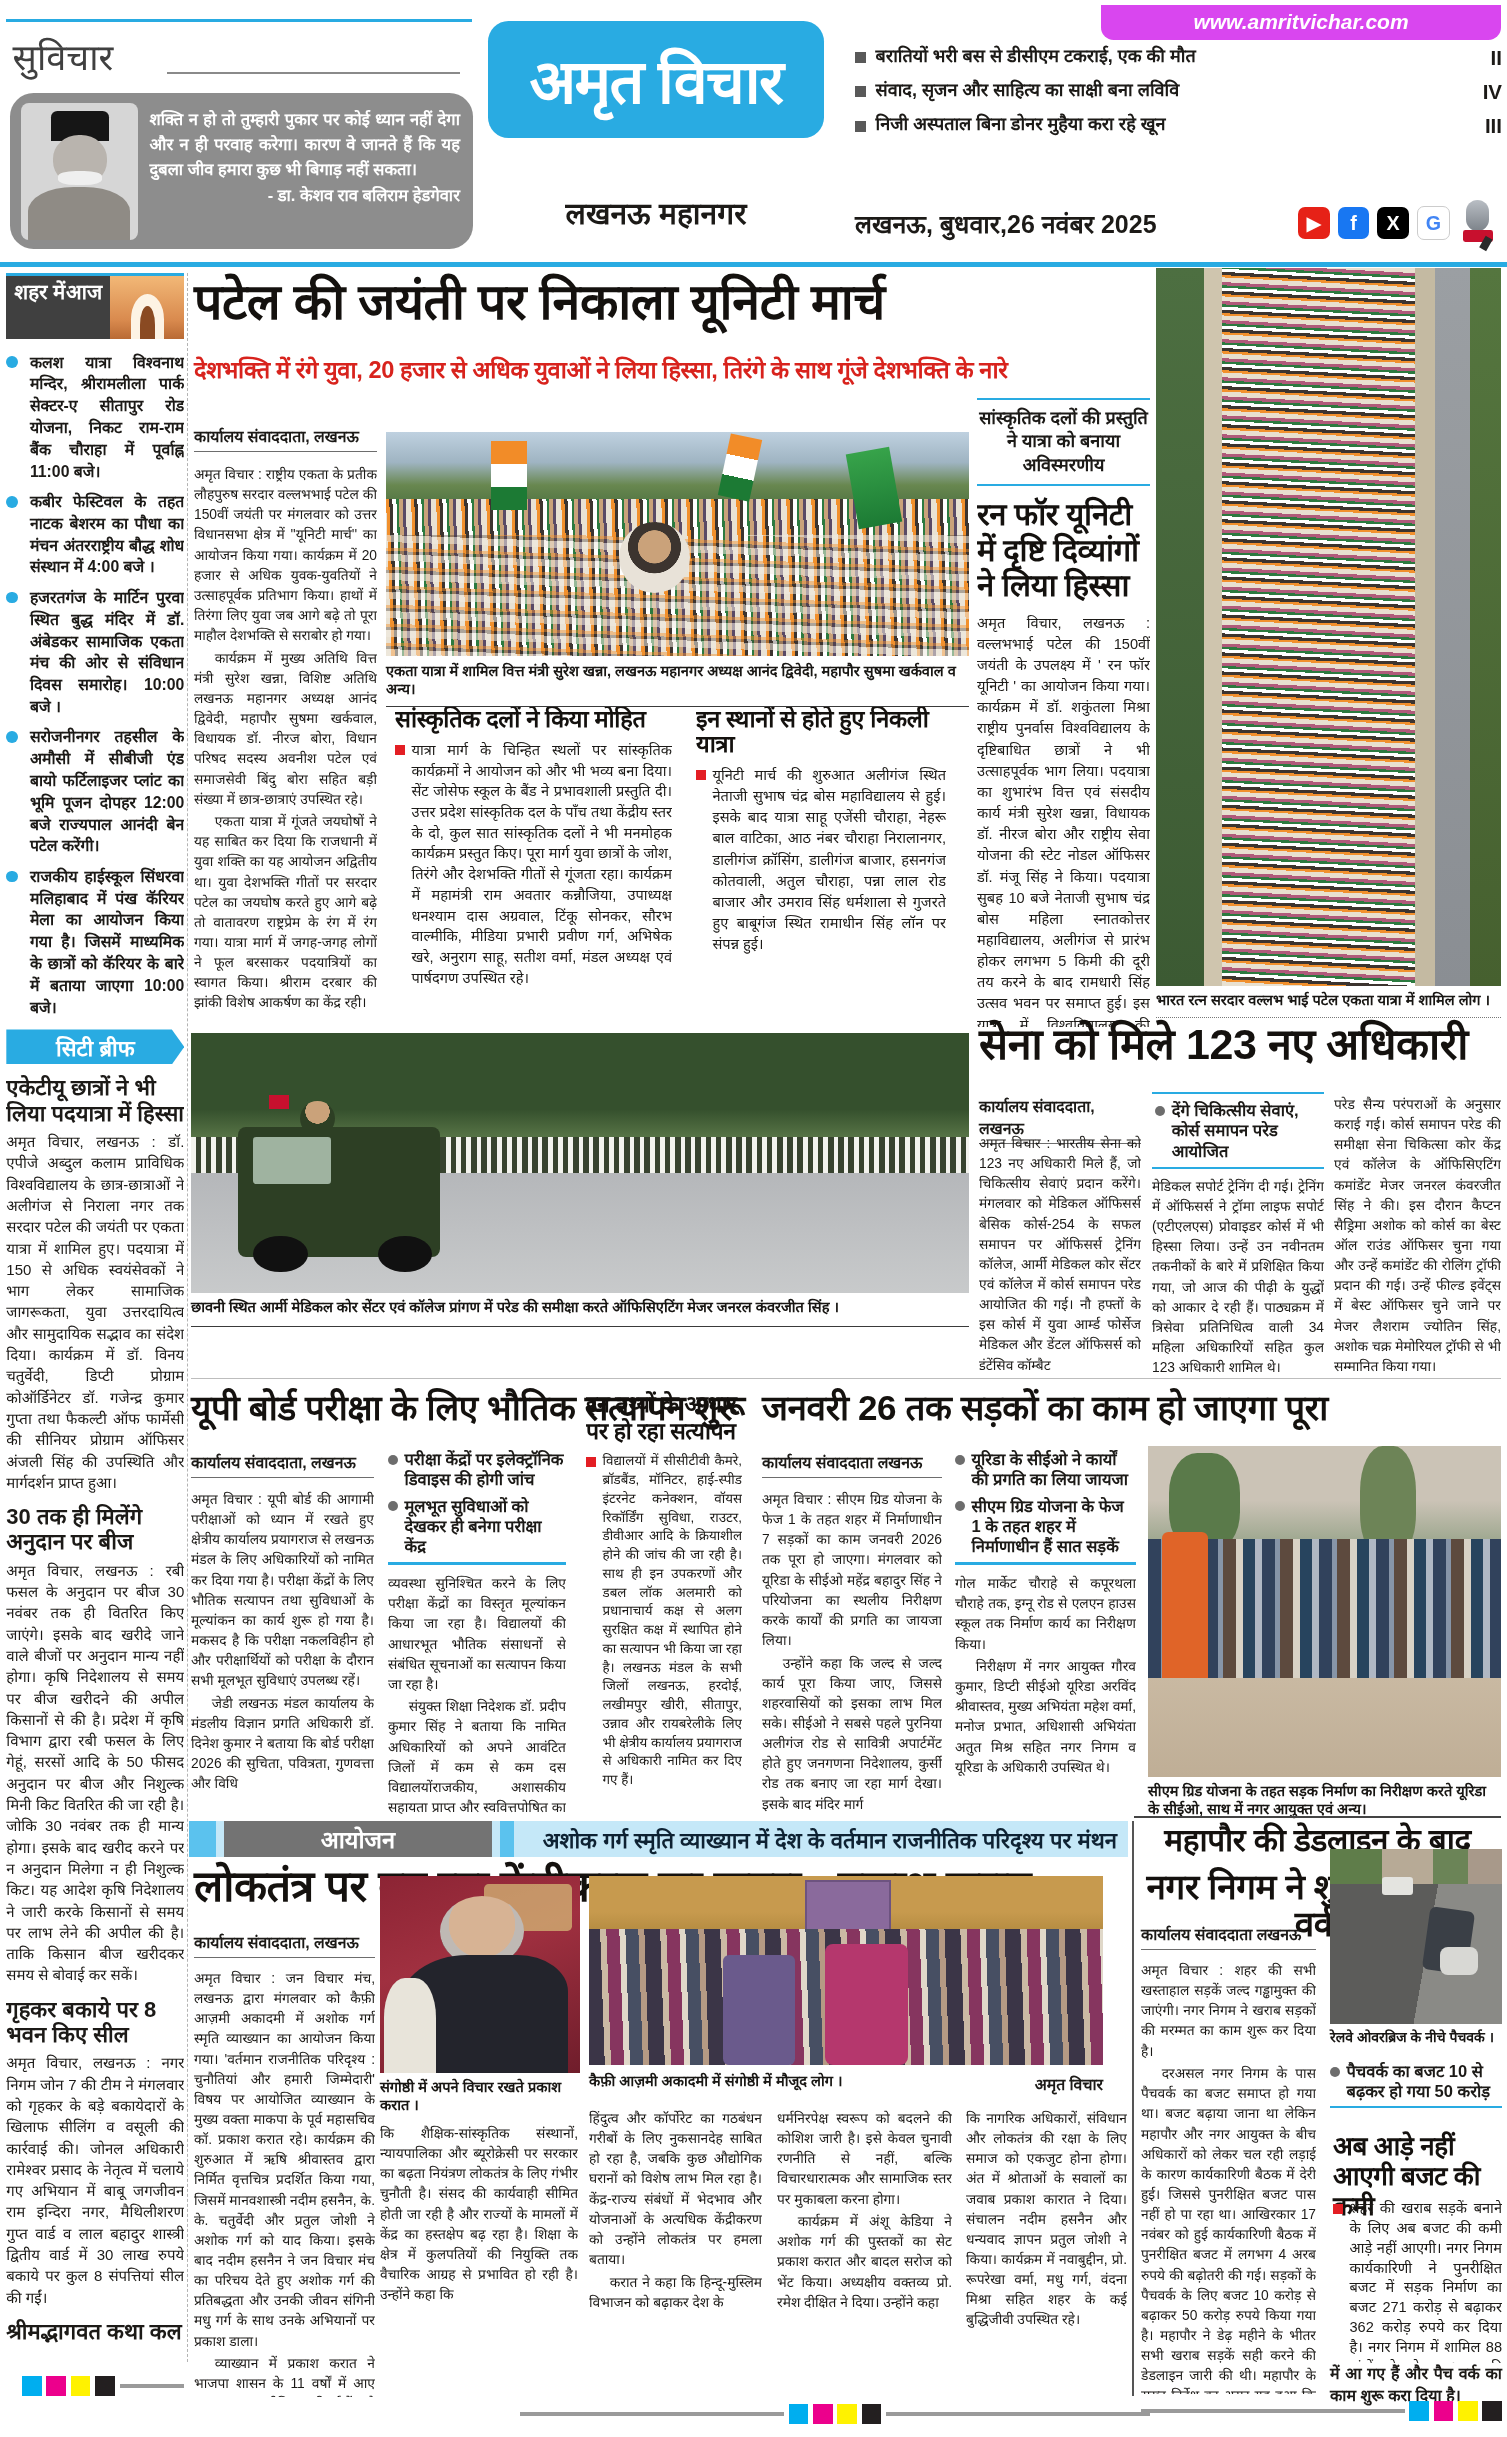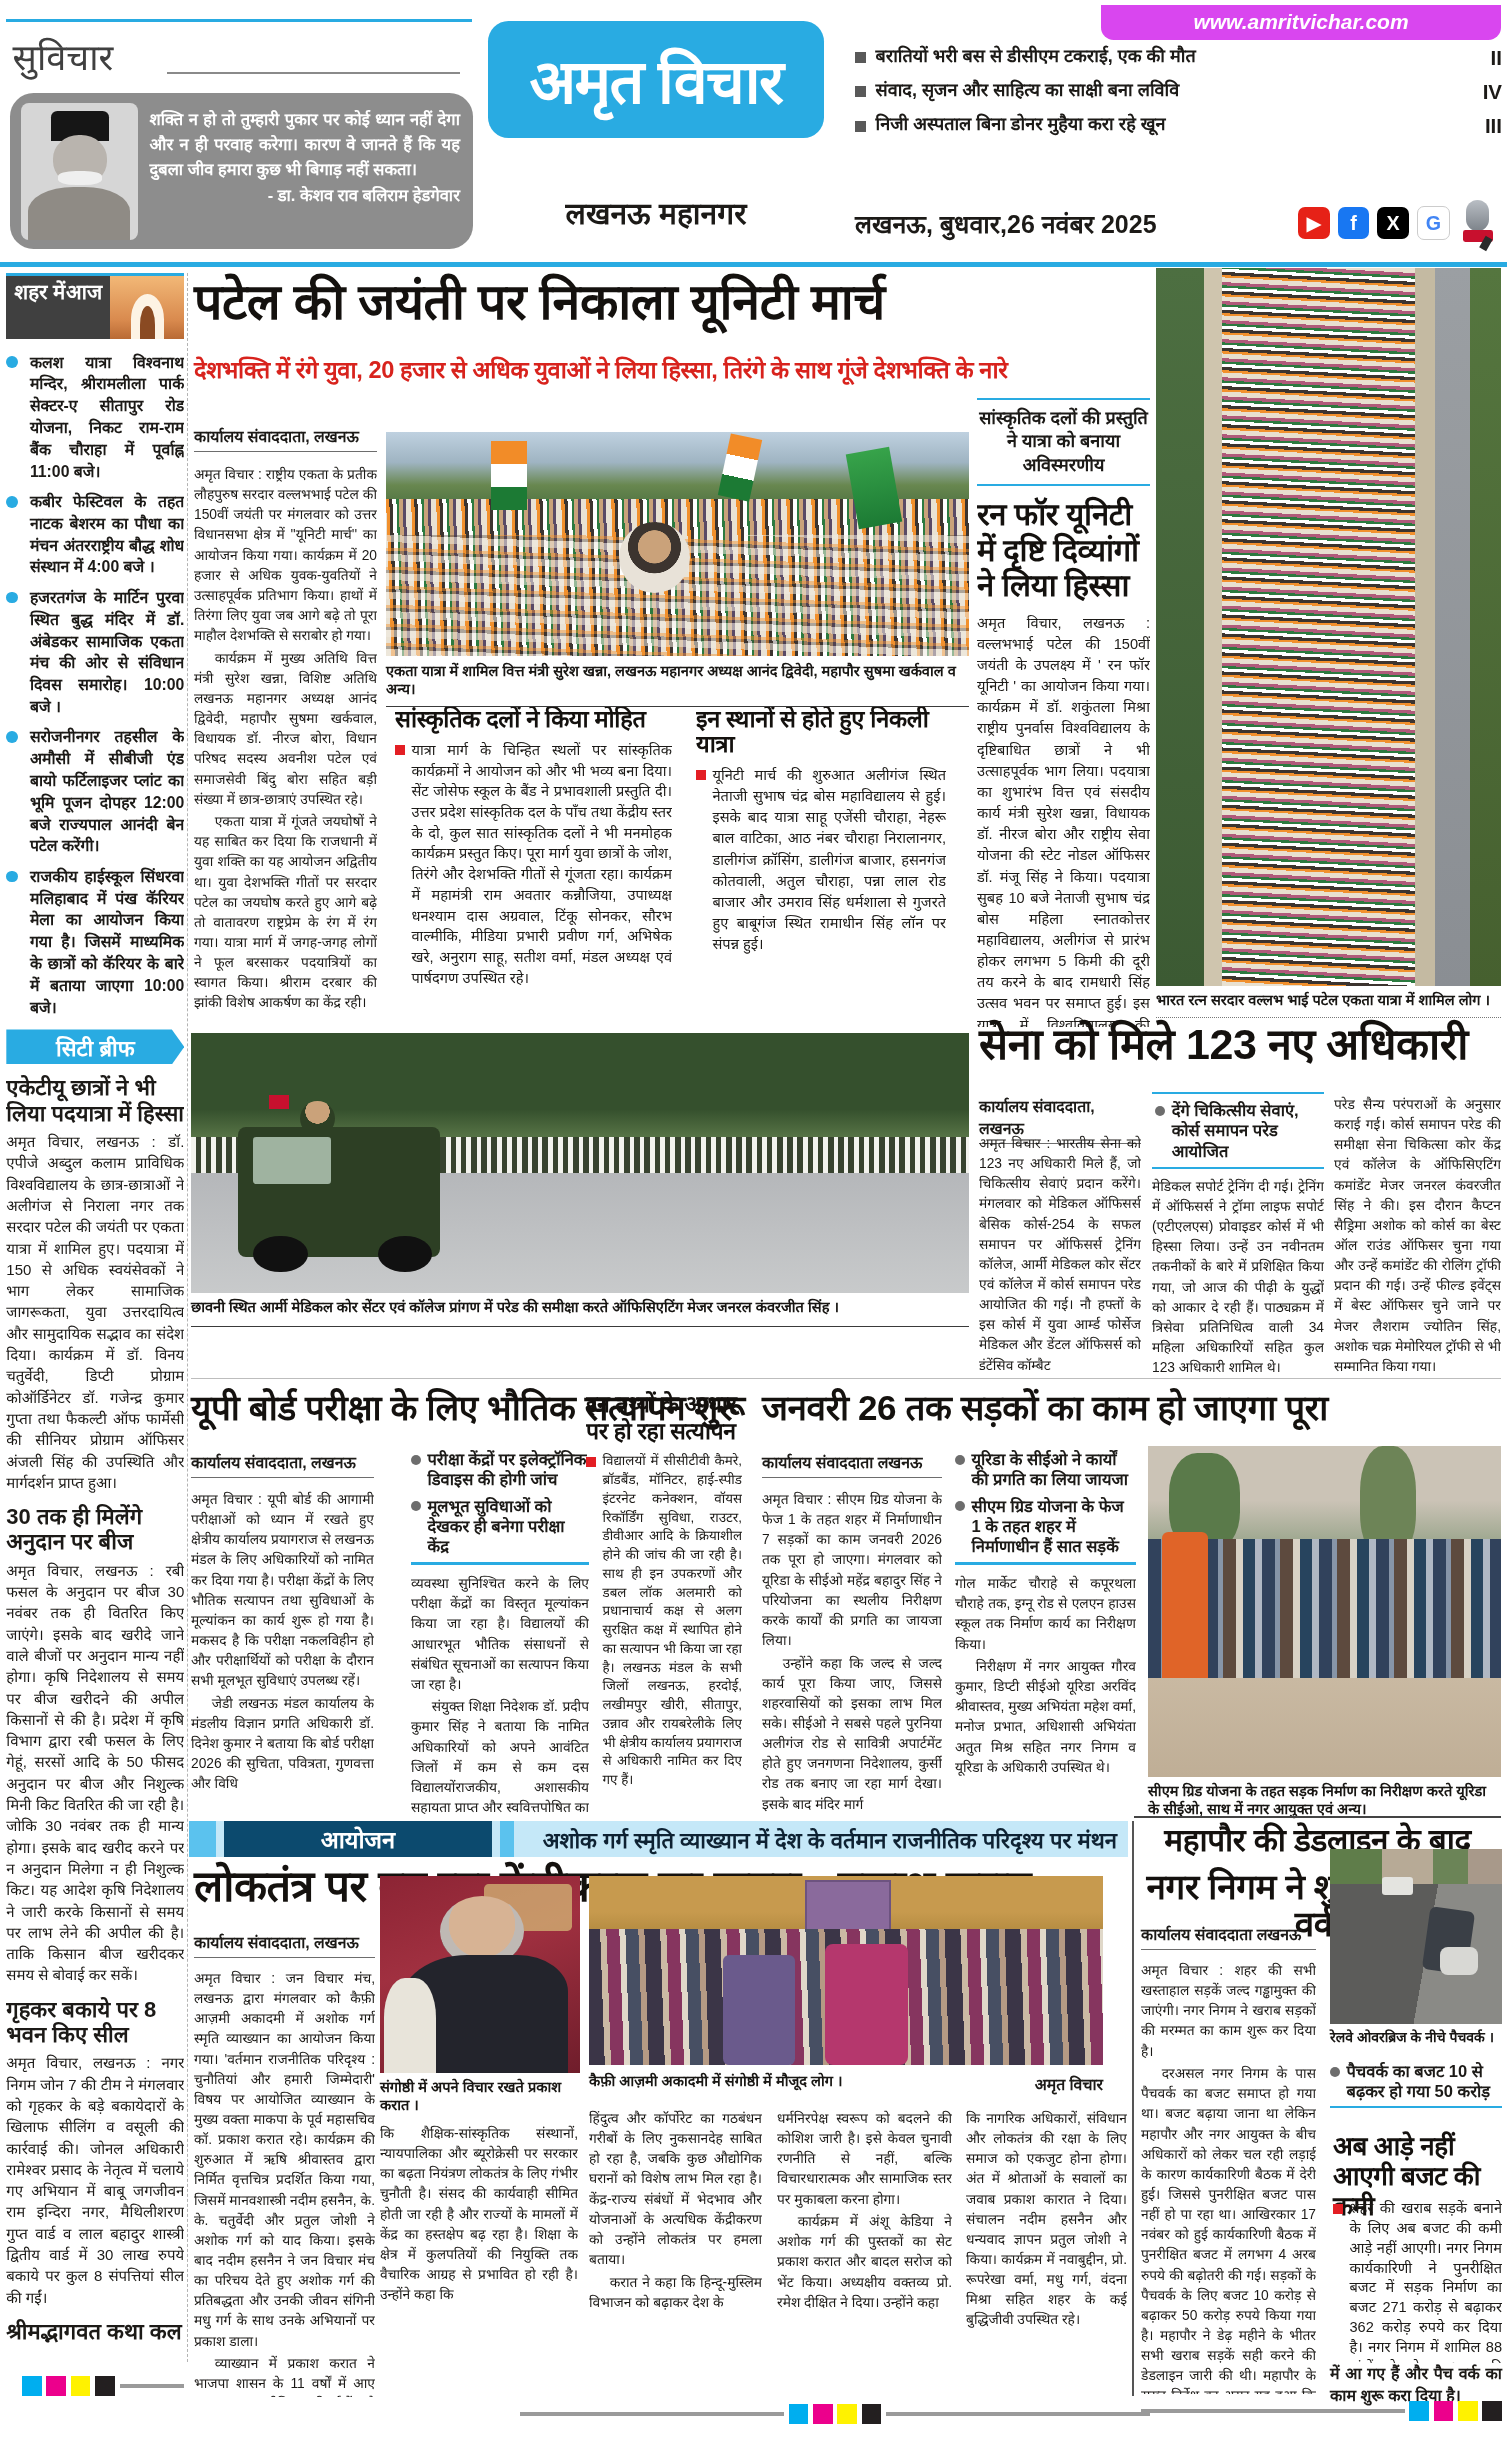--- a/index.html
+++ b/index.html
@@ -48,21 +48,21 @@
   .lc li{list-style:none;position:relative;padding-left:23.6px;font-size:15.8px;font-weight:600;
          line-height:1.38;margin-bottom:8.7px;text-align:justify;}
   .bdot{position:absolute;left:0;top:4.7px;width:11.8px;height:11.8px;border-radius:50%;background:#29abe2;}
   .banner{background:#29abe2;color:#fff;font-size:22px;font-weight:800;height:35px;display:flex;
           align-items:center;justify-content:center;clip-path:polygon(0 0,93% 0,100% 50%,93% 100%,0 100%);}
   .lc-title{font-size:22px;font-weight:800;line-height:1.14;margin:11px 0 5.5px 0;}
   .lc-body{font-size:15px;line-height:1.42;text-align:justify;}
   
   .strip{background:#c5e8f8;display:flex;align-items:stretch;}
   .strip-seg{background:#5bc2ee;width:27px;}
-  .strip-tag{background:#0c4a6e;color:#fff;font-size:23.6px;font-weight:800;display:flex;
+  .strip-tag{background:#737373;color:#fff;font-size:23.6px;font-weight:800;display:flex;
              align-items:center;justify-content:center;width:268px;}
   .strip-text{flex:1;display:flex;align-items:center;justify-content:flex-end;padding-right:11px;
               font-size:22px;font-weight:800;color:#0e2233;}
 </style>
 </head>
 <body>
 
 <div class="page">
 
   <div class="abs" style="left:6.3px;top:19px;width:466px;height:3.2px;background:#29abe2"></div>
@@ -247,21 +247,21 @@
   </div>
   <div class="abs body17" style="left:1334px;top:1095px;width:167px;height:277px;overflow:hidden">परेड सैन्य परंपराओं के अनुसार कराई गई। कोर्स समापन परेड की समीक्षा सेना चिकित्सा कोर केंद्र एवं कॉलेज के ऑफिसिएटिंग कमांडेंट मेजर जनरल कंवरजीत सिंह ने की। इस दौरान कैप्टन सैड्रिमा अशोक को कोर्स का बेस्ट ऑल राउंड ऑफिसर चुना गया और उन्हें कमांडेंट की रोलिंग ट्रॉफी प्रदान की गई। उन्हें फील्ड इवेंट्स में बेस्ट ऑफिसर चुने जाने पर मेजर लैशराम ज्योतिन सिंह, अशोक चक्र मेमोरियल ट्रॉफी से भी सम्मानित किया गया।</div>
   <div class="abs" style="left:191px;top:1378px;width:1310px;height:0.8px;background:#bdbdbd"></div>
 
   <h2 class="abs hl" style="left:191px;top:1389px;width:713px;font-size:35px">यूपी बोर्ड परीक्षा के लिए भौतिक सत्यापन शुरू</h2>
   <div class="abs byline" style="left:191px;top:1451px;width:183px">कार्यालय संवाददाता, लखनऊ</div>
   <div class="abs body17" style="left:191px;top:1490px;width:183px;height:325px;overflow:hidden">
     <p>अमृत विचार : यूपी बोर्ड की आगामी परीक्षाओं को ध्यान में रखते हुए क्षेत्रीय कार्यालय प्रयागराज से लखनऊ मंडल के लिए अधिकारियों को नामित कर दिया गया है। परीक्षा केंद्रों के लिए भौतिक सत्यापन तथा सुविधाओं के मूल्यांकन का कार्य शुरू हो गया है। मकसद है कि परीक्षा नकलविहीन हो और परीक्षार्थियों को परीक्षा के दौरान सभी मूलभूत सुविधाएं उपलब्ध रहें।</p>
     <p>जेडी लखनऊ मंडल कार्यालय के मंडलीय विज्ञान प्रगति अधिकारी डॉ. दिनेश कुमार ने बताया कि बोर्ड परीक्षा 2026 की सुचिता, पवित्रता, गुणवत्ता और विधि</p>
   </div>
-  <div class="abs" style="left:411px;top:1449px;width:178px;height:365px;overflow:hidden">
+  <div class="abs" style="left:388px;top:1449px;width:178px;height:365px;overflow:hidden">
     <div class="bullline">
         <span class="graydot"></span>
       <span class="btext">परीक्षा केंद्रों पर इलेक्ट्रॉनिक डिवाइस की होगी जांच</span>
       </div>
     <div class="bullline">
         <span class="graydot"></span>
       <span class="btext">मूलभूत सुविधाओं को देखकर ही बनेगा परीक्षा केंद्र</span>
       </div>
     <div style="height:2.4px;background:#29abe2;margin:4.7px 0 9.5px 0"></div>
     <div class="body17">

